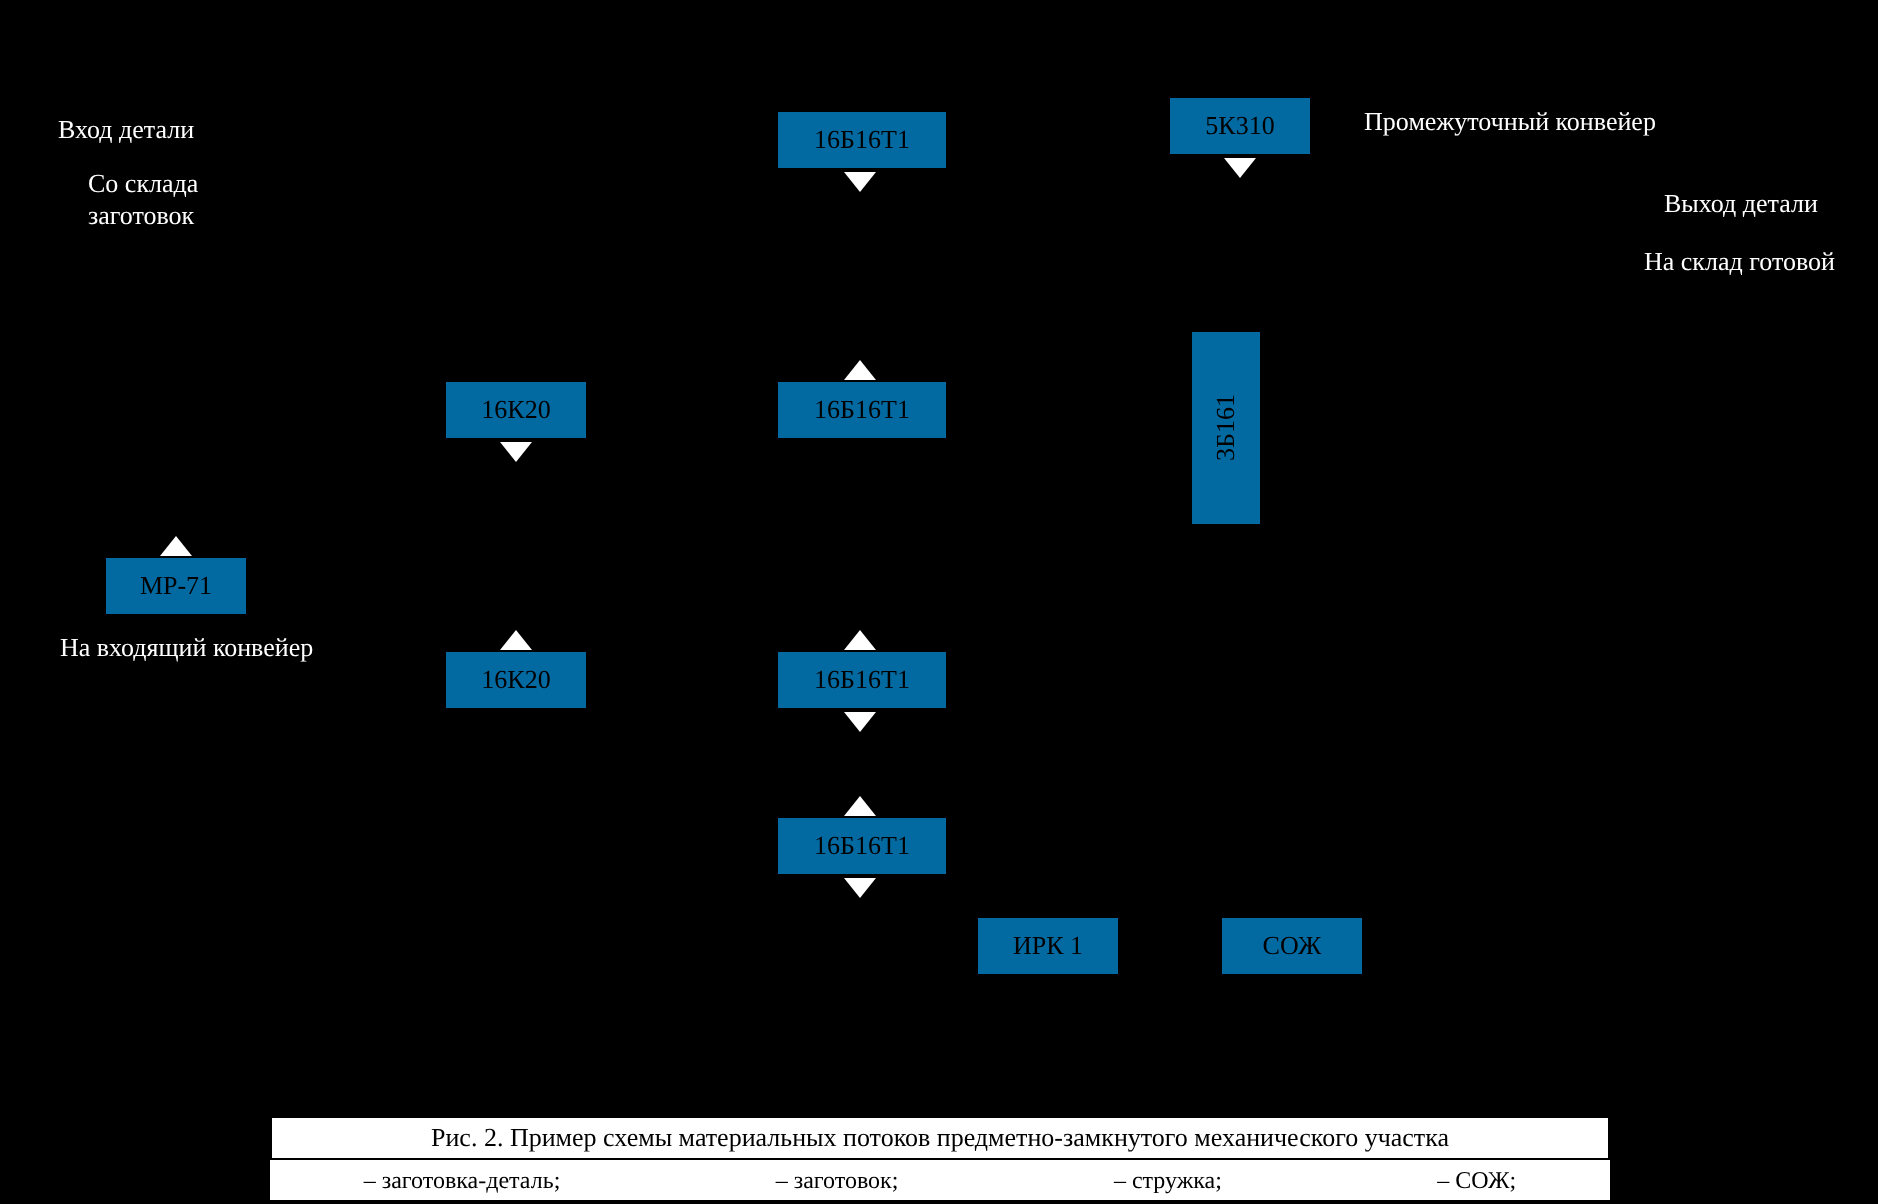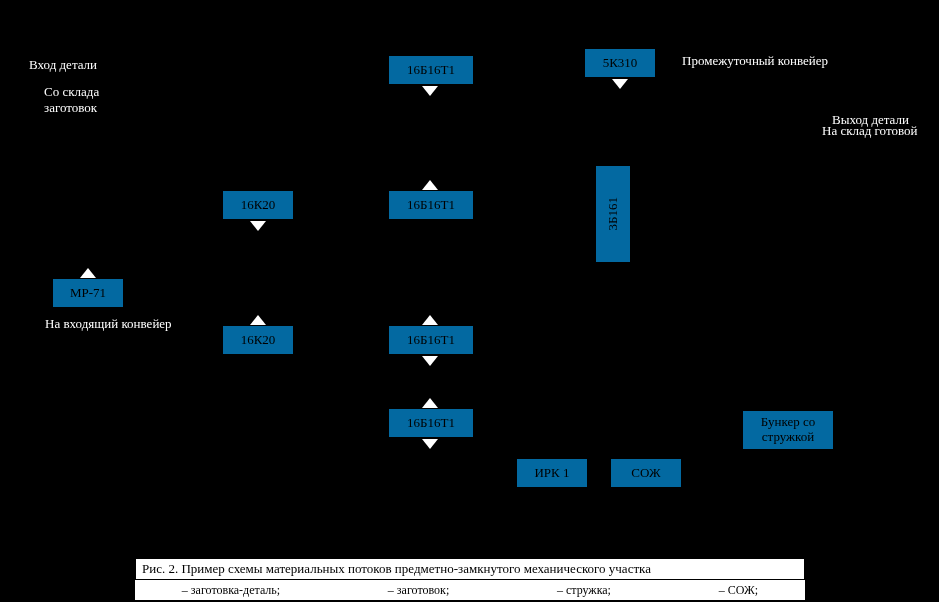--- a/index.html
+++ b/index.html
@@ -34,21 +34,21 @@
     background: transparent;
     text-align: left;
     line-height: 1.2;
   }
   .caption {
     position: absolute;
     background: #fff;
     border: 1px solid #000;
     display: flex;
     align-items: center;
-    justify-content: flex-start;
+    justify-content: center;
     box-sizing: border-box;
     font-size: 13px;
     padding: 2px 6px;
   }
   .legend-row {
     position: absolute;
     background: #fff;
     display: flex;
     align-items: center;
     box-sizing: border-box;
@@ -81,23 +81,23 @@
     border-bottom: 10px solid #fff;
   }
 </style>
 </head>
 <body>
 
 <div class="canvas">
 
   <div class="label" style="left:29px; top:57px; width:110px;">Вход детали</div>
   <div class="label" style="left:44px; top:84px; width:90px;">Со склада заготовок</div>
-  <div class="label" style="left:45px; top:316px; width:150px;">На входящий конвейер</div>
+  <div class="label" style="left:30px; top:316px; width:150px;">На входящий конвейер</div>
   <div class="label" style="left:680px; top:53px; width:150px;text-align:center;">Промежуточный конвейер</div>
-  <div class="label" style="left:832px; top:94px; width:100px;margin-top:18px;">Выход детали</div>
+  <div class="label" style="left:832px; top:94px; width:100px;">Выход детали</div>
   <div class="label" style="left:822px; top:123px; width:110px;">На склад готовой</div>
 
   <div class="box" style="left:52px; top:278px; width:72px; height:30px;">
     <span>МР-71</span>
   </div>
   <div class="node-tri tri-up" style="left:80px; top:268px;"></div>
 
   <div class="box" style="left:222px; top:190px; width:72px; height:30px;">
     <span>16К20</span>
   </div>
@@ -132,31 +132,28 @@
 
   <div class="box" style="left:584px; top:48px; width:72px; height:30px;">
     <span>5К310</span>
   </div>
   <div class="node-tri tri-down" style="left:612px; top:79px;"></div>
 
   <div class="box" style="left:595px; top:165px; width:36px; height:98px;">
     <span class="vert">3Б161</span>
   </div>
 
-  <div class="box" style="left:516px; top:458px; width:72px; height:30px;text-align:right;">
+  <div class="box" style="left:488px; top:458px; width:72px; height:30px;text-align:right;">
     <span>ИРК 1</span>
   </div>
 
   <div class="box" style="left:610px; top:458px; width:72px; height:30px;">
     <span>СОЖ</span>
   </div>
 
-  <div class="box" style="left:742px; top:410px; width:92px; height:40px; line-height:1.15;">
-    <span>Бункер со стружкой</span>
-  </div>
 
   <div class="caption" style="left:135px; top:558px; width:670px; height:22px;">
     <span>Рис. 2. Пример схемы материальных потоков предметно-замкнутого механического участка</span>
   </div>
 
   <div class="legend-row" style="left:135px; top:580px; width:670px; height:20px; justify-content:space-around;">
     <div class="legend-item">
       <span>– заготовка-деталь;</span>
     </div>
     <div class="legend-item">

